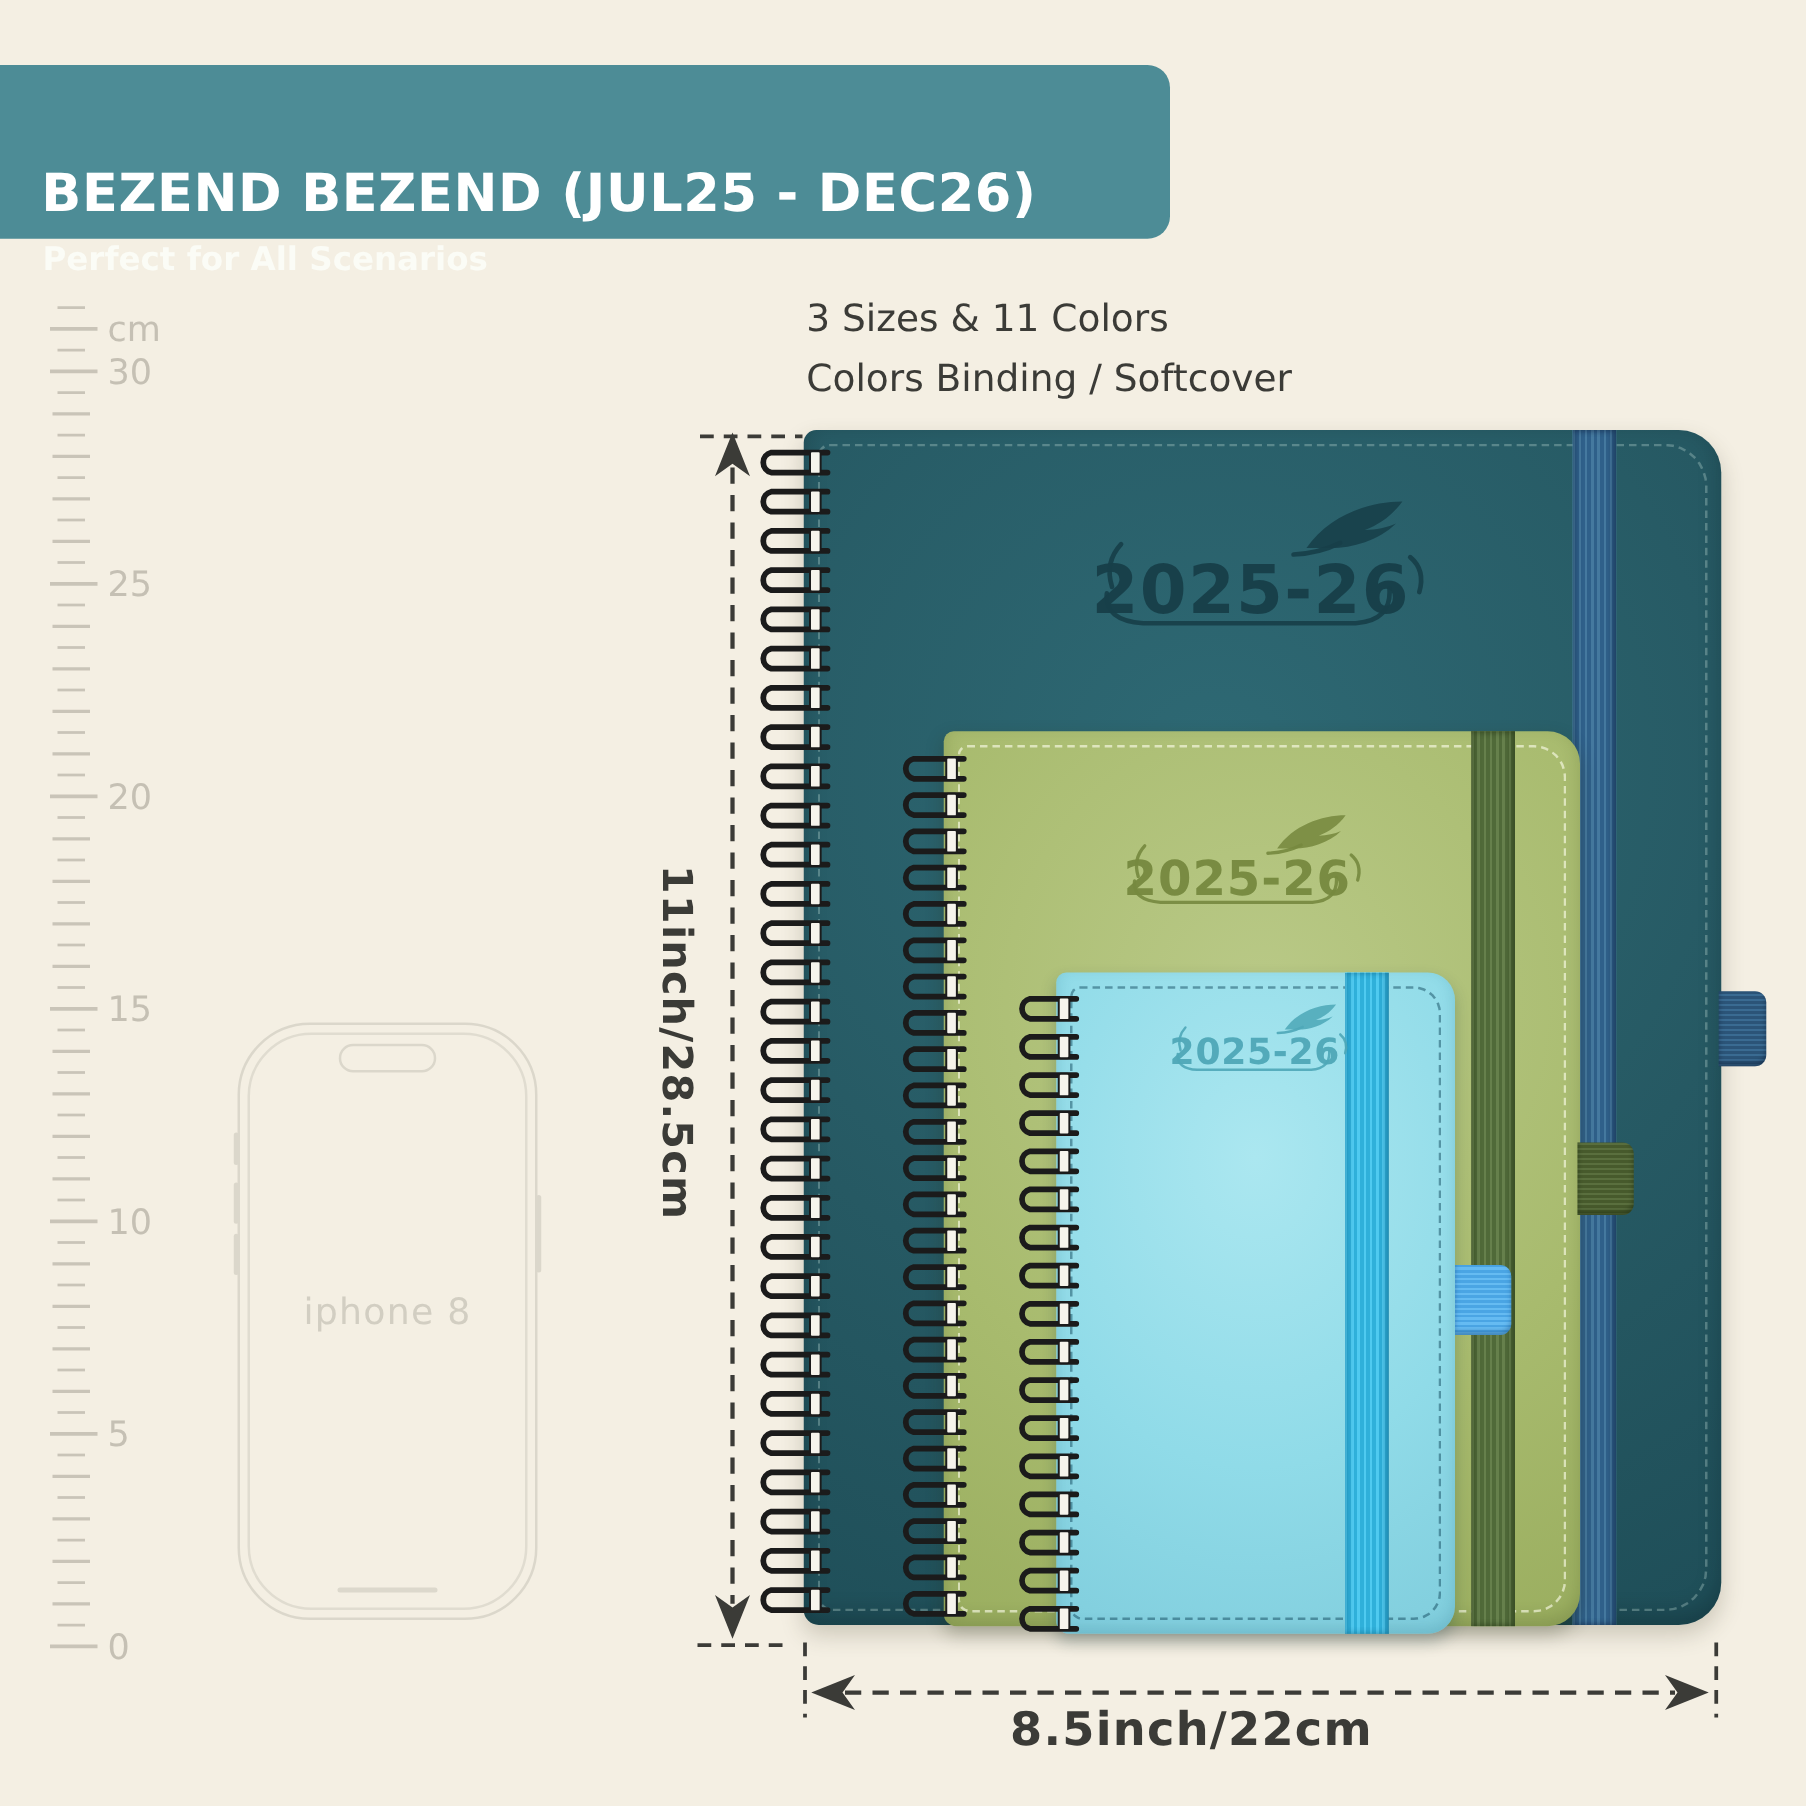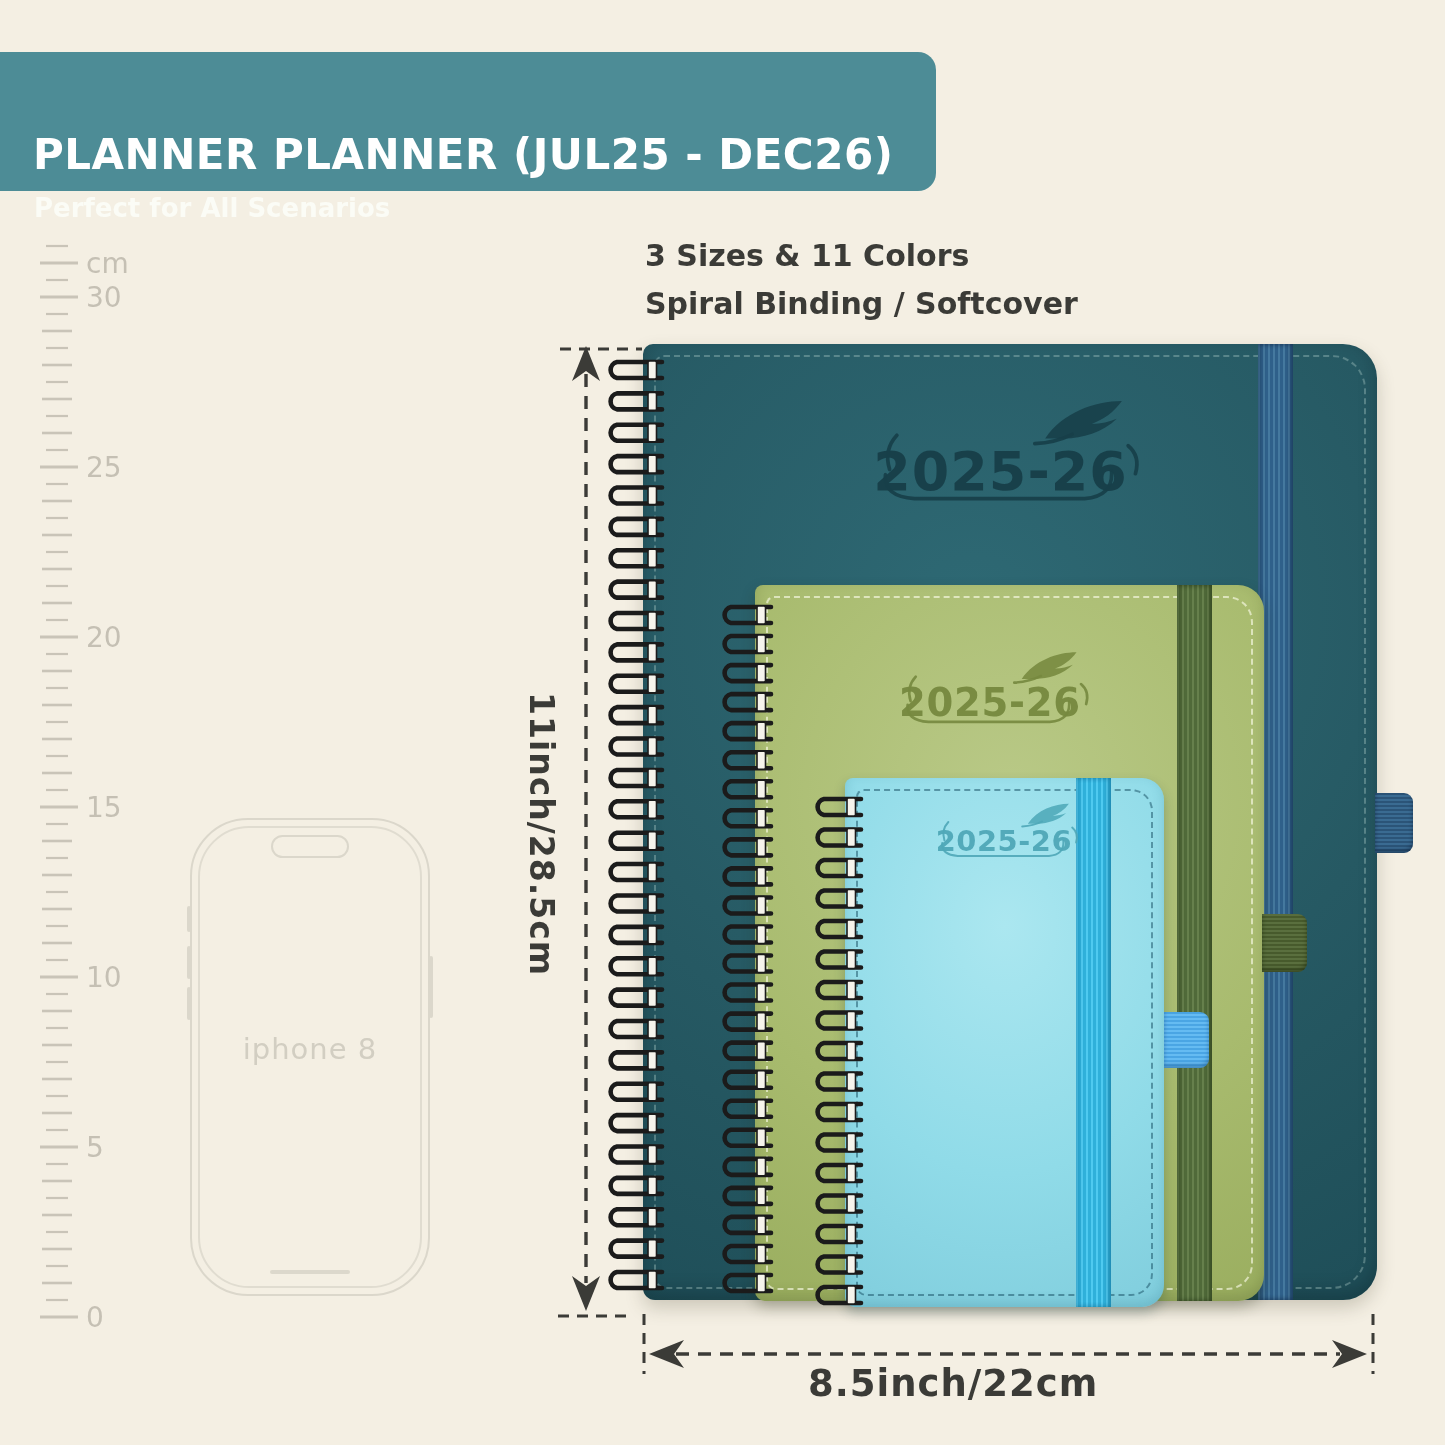--- a/index.html
+++ b/index.html
@@ -15,21 +15,21 @@
   }
   .banner-title{
     position:absolute;left:33px;top:62px;transform:translateY(-50%);
     top:102px;color:#ffffff;font-size:42px;font-weight:700;letter-spacing:.5px;white-space:nowrap;
   }
   .banner-subtitle{
     position:absolute;left:34px;top:156px;transform:translateY(-50%);
     color:#fbfcf6;font-size:26px;font-weight:600;white-space:nowrap;
   }
   
-  .features{position:absolute;left:645px;top:232px;color:#3b3b37;font-size:30px;font-weight:700;line-height:48px;white-space:nowrap;}
+  .features{position:absolute;left:645px;top:232px;color:#3b3b37;font-size:30px;font-weight:400;line-height:48px;white-space:nowrap;}
   
   .ruler{position:absolute;left:28px;top:240px;width:140px;height:1105px;}
   
   .phone{position:absolute;left:190px;top:818px;width:240px;height:478px;
     border:2.5px solid #dbd7cb;border-radius:58px;}
   .phone-inner{position:absolute;inset:6px;border:2px solid #e0dcd0;border-radius:51px;}
   .phone-island{position:absolute;left:50%;top:15px;transform:translateX(-50%);
     width:78px;height:23px;border:2px solid #dbd7cb;border-radius:13px;}
   .phone-label{position:absolute;left:0;top:212px;width:100%;text-align:center;
     color:#d2cec2;font-size:29px;letter-spacing:1px;}
@@ -105,27 +105,27 @@
     position:absolute;left:808px;top:1362px;width:400px;text-align:left;
     color:#3b3b37;font-size:37px;font-weight:600;letter-spacing:1px;white-space:nowrap;
   }
 </style>
 </head>
 <body>
 
 <div class="canvas">
 
   <div class="banner">
-    <div class="banner-title">PLANNER PLANNER (JUL25 - DEC26)</div>
+    <div class="banner-title">BEZEND BEZEND (JUL25 - DEC26)</div>
     <div class="banner-subtitle">Perfect for All Scenarios</div>
   </div>
 
   <div class="features">
     <div>3 Sizes &amp; 11 Colors</div>
-    <div>Spiral Binding / Softcover</div>
+    <div>Colors Binding / Softcover</div>
   </div>
 
   <div class="ruler" id="ruler"><svg width="140" height="1105" viewBox="0 0 140 1105" xmlns="http://www.w3.org/2000/svg">
         <line x1="12" y1="1077" x2="50" y2="1077" stroke="#c9c4b8" stroke-width="3"></line>
         <line x1="18" y1="1060" x2="40" y2="1060" stroke="#c9c4b8" stroke-width="2.2"></line>
         <line x1="14" y1="1043" x2="44" y2="1043" stroke="#c9c4b8" stroke-width="2.6"></line>
         <line x1="18" y1="1026" x2="40" y2="1026" stroke="#c9c4b8" stroke-width="2.2"></line>
         <line x1="14" y1="1009" x2="44" y2="1009" stroke="#c9c4b8" stroke-width="2.6"></line>
         <line x1="18" y1="992" x2="40" y2="992" stroke="#c9c4b8" stroke-width="2.2"></line>
         <line x1="14" y1="975" x2="44" y2="975" stroke="#c9c4b8" stroke-width="2.6"></line>

